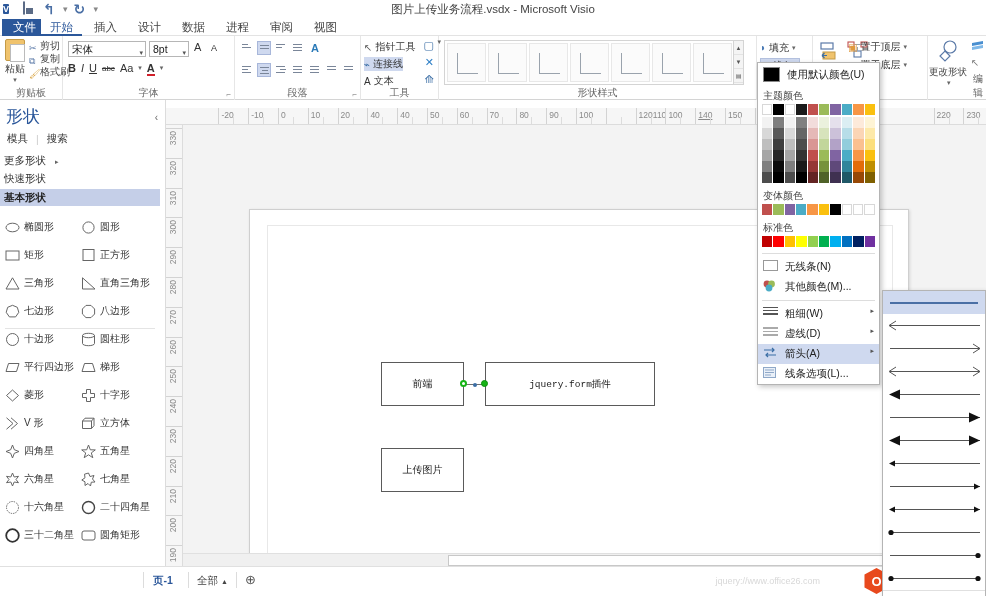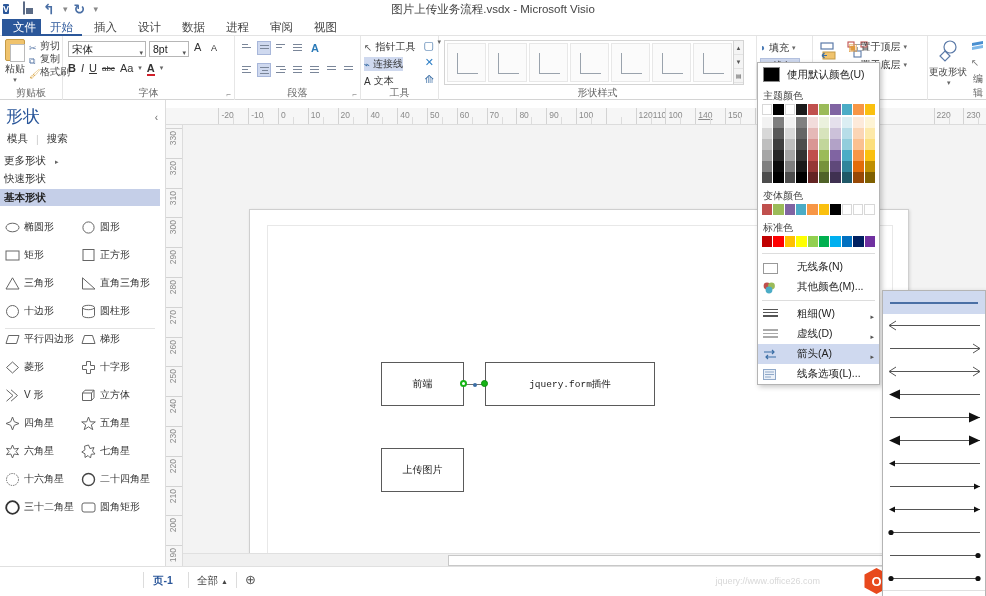--- a/index.html
+++ b/index.html
@@ -232,21 +232,21 @@
   .lm-default { display:flex; align-items:center; gap:7px; padding:4px 5px; }
   .lm-swatch { width:17px; height:15px; background:#000; border:1px solid #888; }
   .lm-default span { font-size:10.5px; color:#222; }
   .lm-head { font-size:10px; color:#444; padding:3px 5px 1px 5px; }
   .sw-grid { padding:0 4px 3px 4px; }
   .sw-row { display:flex; gap:1px; }
   .sw { width:11px; height:11px; }
   .sw-row.tall .sw { height:11px; }
   .lm-sep { height:1px; background:#ddd; margin:3px 4px; }
   .lm-item {
-    display:flex; align-items:flex-end; gap:19px; padding:3px 5px; font-size:10.5px; color:#222;
+    display:flex; align-items:flex-start; gap:7px; padding:3px 5px; font-size:10.5px; color:#222;
     position:relative;
   }
   .lm-item.sel { background:#cfd9ef; }
   .lm-item .sub { position:absolute; right:5px; font-size:7px; color:#555;}
   .lm-ic { width:15px; height:12px; flex:0 0 15px; position:relative; }
   .lm-ic.noline { border:1px solid #999; background:#fff; width:13px;height:11px;}
   .lm-ic.weight i { display:block; background:#555; margin-bottom:1.5px;}
   .lm-ic.dash i { display:block; height:1.5px; background:#aaa; margin-bottom:2px;
       background-image:repeating-linear-gradient(90deg,#aaa 0 3px,transparent 3px 5px);}
   .lm-ic.arrow { color:#3b6ea5; }
@@ -585,20 +585,34 @@
             <svg width="15" height="15" viewBox="0 0 15 15">
               <path d="M7.5 1.8 L14 13 L1 13 Z" fill="#fff" stroke="#666"></path>
             </svg>
             <span>三角形</span>
           </div>
           <div class="sp-cell">
             <svg width="15" height="15" viewBox="0 0 15 15">
               <path d="M1.5 1.8 L14 13 L1.5 13 Z" fill="#fff" stroke="#666"></path>
             </svg>
             <span>直角三角形</span>
+          </div>
+        </div>
+        <div class="sp-row">
+          <div class="sp-cell">
+            <svg width="15" height="15" viewBox="0 0 15 15">
+              <path d="M7.5 1.3 L12.3 3.3 L13.8 8.3 L10.6 12.9 L4.4 12.9 L1.2 8.3 L2.7 3.3 Z" fill="#fff" stroke="#666"></path>
+            </svg>
+            <span>七边形</span>
+          </div>
+          <div class="sp-cell">
+            <svg width="15" height="15" viewBox="0 0 15 15">
+              <path d="M5 1.4 L10 1.4 L13.6 5 L13.6 10 L10 13.6 L5 13.6 L1.4 10 L1.4 5 Z" fill="#fff" stroke="#666"></path>
+            </svg>
+            <span>八边形</span>
           </div>
         </div>
         <div class="sp-row">
           <div class="sp-cell">
             <svg width="15" height="15" viewBox="0 0 15 15">
               <circle cx="7.5" cy="7.5" r="6" fill="#fff" stroke="#666"></circle>
             </svg>
             <span>十边形</span>
           </div>
           <div class="sp-cell">

